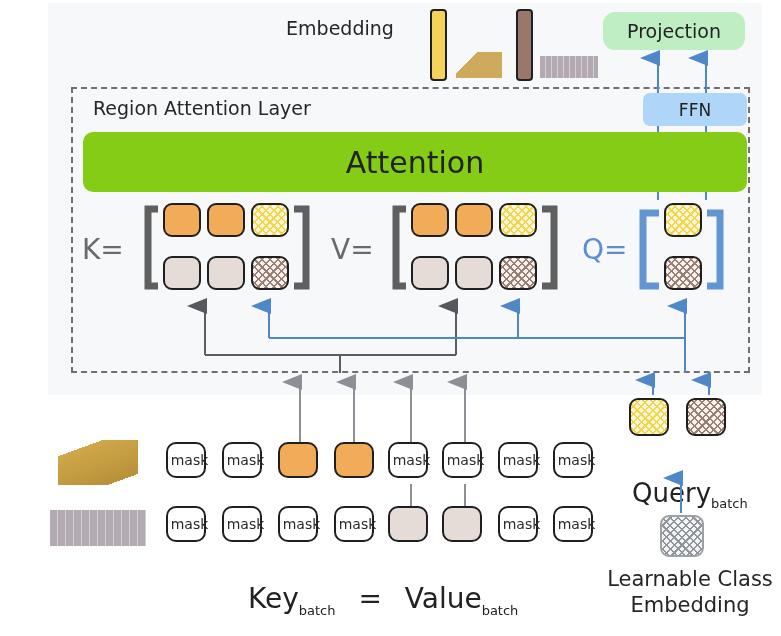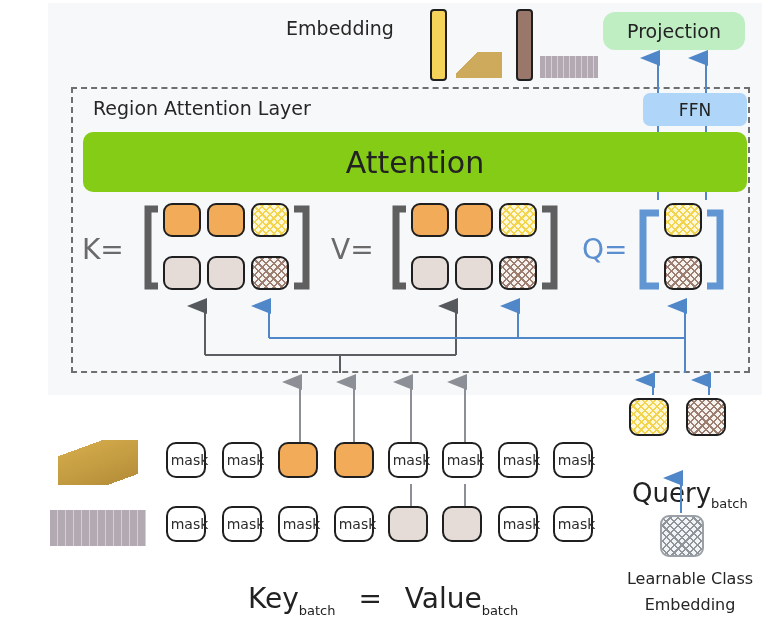--- a/index.html
+++ b/index.html
@@ -33,21 +33,21 @@
                      repeating-linear-gradient(-45deg, transparent 0 4px, #8f959b 4px 5.5px); }
   .eq { position:absolute; font-size:28px; color:#6a6a6a; }
   .eq.q { color:#5b8fd0; }
   .mcell { position:absolute; width:40px; height:36px; border:2.5px solid #1f1f1f; border-radius:10px;
            box-sizing:border-box; background:#fff; display:flex; align-items:center; justify-content:center;
            font-size:14px; color:#2a2a2a;padding-left:7px; }
   .mcell.orange { background:#f2ab59; }
   .mcell.beige { background:#e5dcd8; }
   #query-label { left:632px; top:450px; font-size:26px; color:#222;margin-top:28px; }
   #query-label sub, #kv-label sub { font-size:13px; }
-  #lce-label { left:607px; top:566px; width:166px; text-align:center; font-size:16px; line-height:26px; color:#262626; }
+  #lce-label { left:607px; top:566px; width:166px; text-align:center; font-size:21px; line-height:26px; color:#262626; }
   #kv-label { left:248px; top:582px; font-size:28px; color:#222; }
   svg { position:absolute; left:0; top:0; }
 </style>
 </head>
 <body>
 
 <div id="panel" class="abs"></div>
 <div id="layer-box" class="abs"></div>
 
 <div id="rce-label" class="label">

